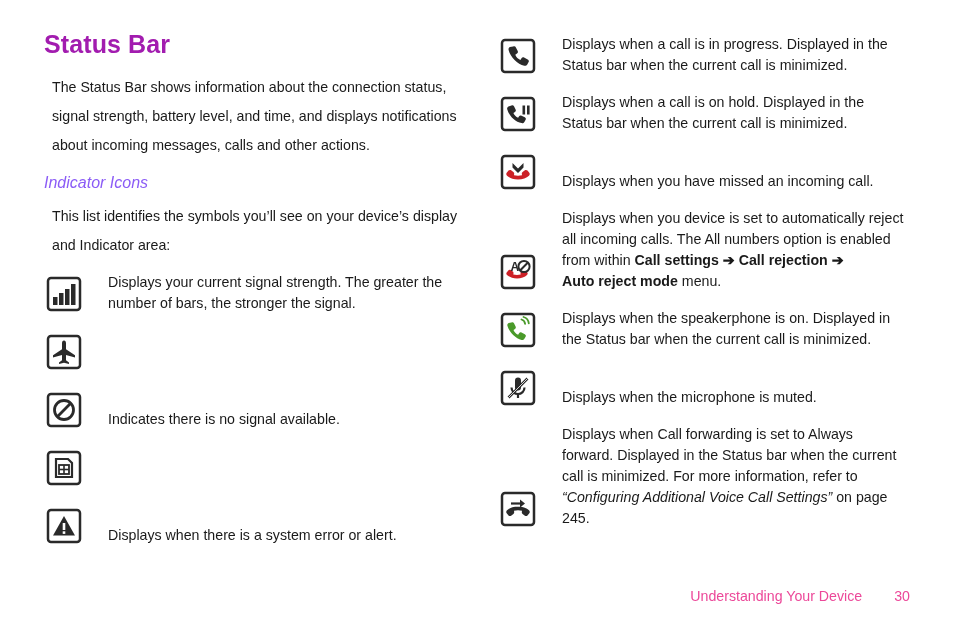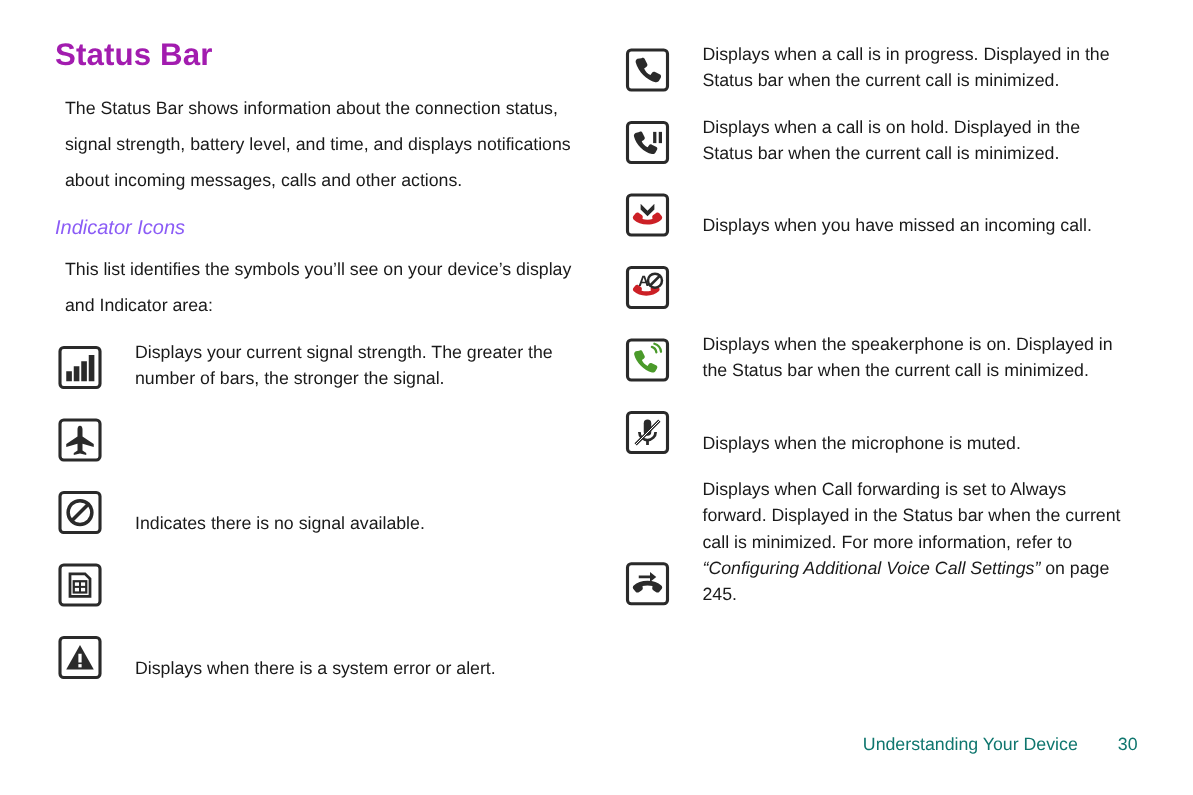--- a/index.html
+++ b/index.html
@@ -87,21 +87,21 @@
     display: inline-block;
   }
   .glyph svg { display: block; }
 
   
   .footer {
     position: absolute;
     right: 44px;
     bottom: 32px;
     font-size: 14.2px;
-    color: #0f766e;
+    color: #ec4899;
     display: flex;
     align-items: baseline;
   }
   .footer .label { margin-right: 32px; }
   .footer .pageno { font-weight: normal; }
 
   .nowrap { white-space: nowrap; }
 </style>
 </head>
 <body>
@@ -236,20 +236,23 @@
         <div class="icon-cell">
           <span class="glyph">
             <svg width="40" height="40" viewBox="0 0 40 40">
               <rect x="4" y="4" width="32" height="32" rx="3" fill="#ffffff" stroke="#2a2a2a" stroke-width="2.5"></rect>
               <path d="M19 26.5 c-4.2 0 -7.8 -1.5 -10 -3.5 c-0.8 -0.7 -0.9 -1.8 -0.3 -2.6 l1.6 -2.0 c0.6 -0.7 1.6 -0.8 2.4 -0.3 l2.1 1.5 c0.5 0.4 0.8 1.0 0.7 1.6 l-0.2 1.4 c1.2 0.3 2.4 0.4 3.7 0.4 c1.3 0 2.5 -0.1 3.7 -0.4 l-0.2 -1.4 c-0.1 -0.6 0.2 -1.2 0.7 -1.6 l2.1 -1.5 c0.7 -0.5 1.8 -0.4 2.4 0.3 l1.6 2.0 c0.6 0.8 0.5 1.9 -0.3 2.6 c-2.2 2.0 -5.8 3.5 -10 3.5 z" fill="#cc2026"></path>
               <text x="12.5" y="18.5" font-family="Liberation Sans, sans-serif" font-size="12" font-weight="bold" fill="#2a2a2a">A</text>
               <circle cx="26" cy="14.5" r="5.6" fill="#ffffff" stroke="#2a2a2a" stroke-width="2"></circle>
               <line x1="22.3" y1="18.2" x2="29.7" y2="10.8" stroke="#2a2a2a" stroke-width="2"></line>
             </svg>
           </span>
+        </div>
+        <div class="icon-text">
+          <span>Displays when you device is set to automatically reject all incoming calls. The All numbers option is enabled from within </span><b class="nowrap">Call settings</b><b> ➔ </b><b class="nowrap">Call rejection</b><b> ➔ </b><b class="nowrap">Auto reject mode</b><span> menu.</span>
         </div>
       </div>
 
       <div class="icon-row">
         <div class="icon-cell">
           <span class="glyph">
             <svg width="40" height="40" viewBox="0 0 40 40">
               <rect x="4" y="4" width="32" height="32" rx="3" fill="#ffffff" stroke="#2a2a2a" stroke-width="2.5"></rect>
               <path d="M13.5 12.5 c1.0 -0.5 2.0 -0.2 2.5 0.8 l1.6 3.3 c0.5 0.9 0.2 1.8 -0.6 2.4 l-1.5 1.0 c0.8 2.1 2.5 3.8 4.6 4.7 l1.0 -1.5 c0.5 -0.8 1.5 -1.1 2.4 -0.6 l3.3 1.6 c1.0 0.5 1.4 1.5 0.8 2.5 l-1.2 2.1 c-0.6 1.0 -1.7 1.5 -2.8 1.2 C17.2 28.3 11.0 21.9 9.4 15.7 c-0.3 -1.1 0.2 -2.2 1.2 -2.8 z" fill="#4a9a2a"></path>
               <path d="M23.5 9.5 q3.2 1.0 3.6 4.4" fill="none" stroke="#4a9a2a" stroke-width="1.8" stroke-linecap="round"></path>

